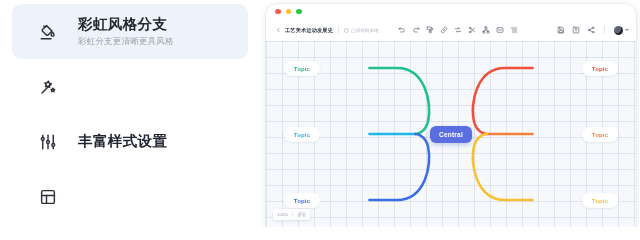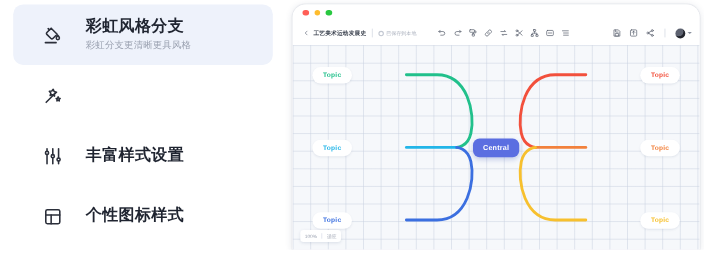--- a/index.html
+++ b/index.html
@@ -252,23 +252,20 @@
     </div>
 
     <div class="feature-item">
       <span class="feature-icon">
         <svg viewBox="0 0 24 24" fill="none" stroke="currentColor" stroke-width="1.9" stroke-linecap="round" stroke-linejoin="round">
           <rect x="3.5" y="3.5" width="17" height="17" rx="2"></rect>
           <path d="M3.5 10h17"></path>
             <path d="M10 10v10.5"></path>
         </svg>
       </span>
-      <span class="feature-text">
-        <span class="feature-title">个性图标样式</span>
-      </span>
     </div>
 
   </div>
 
   <div class="app-wrap">
     <div class="app-window">
 
       <div class="titlebar">
         <span class="dot red"></span>
         <span class="dot yellow"></span>

